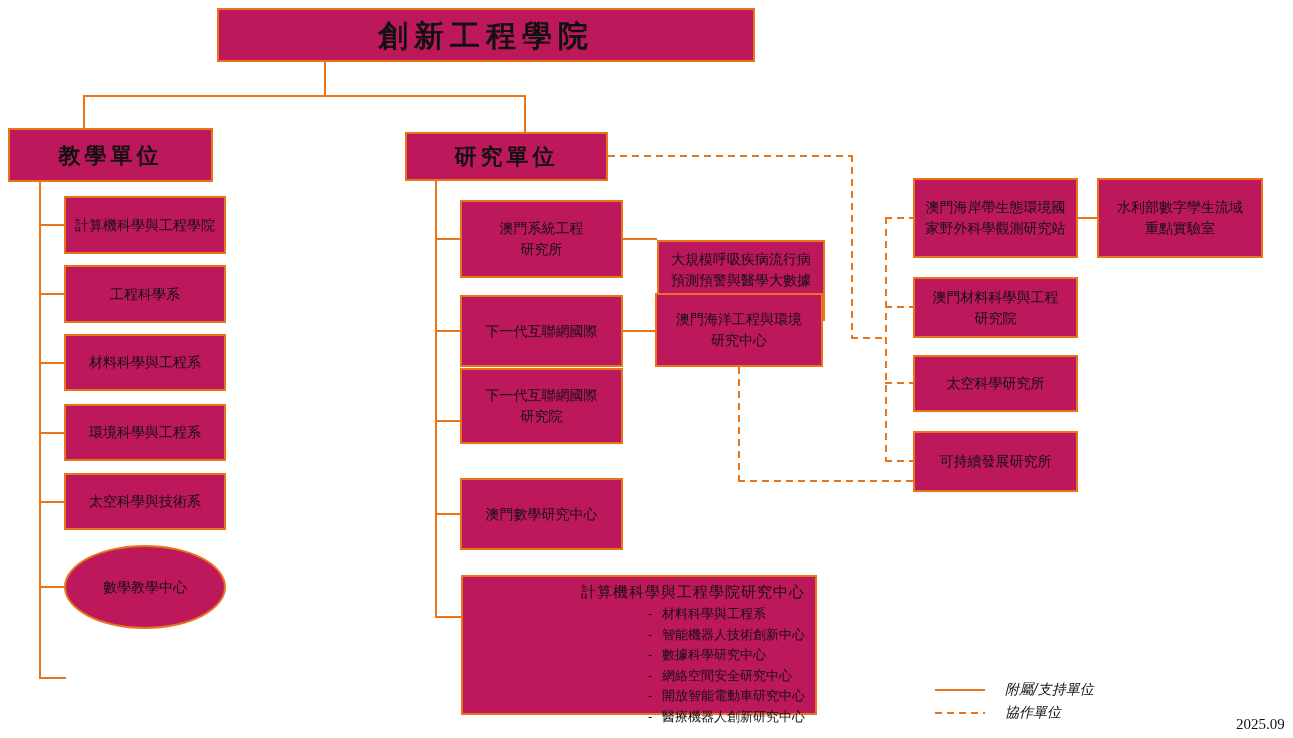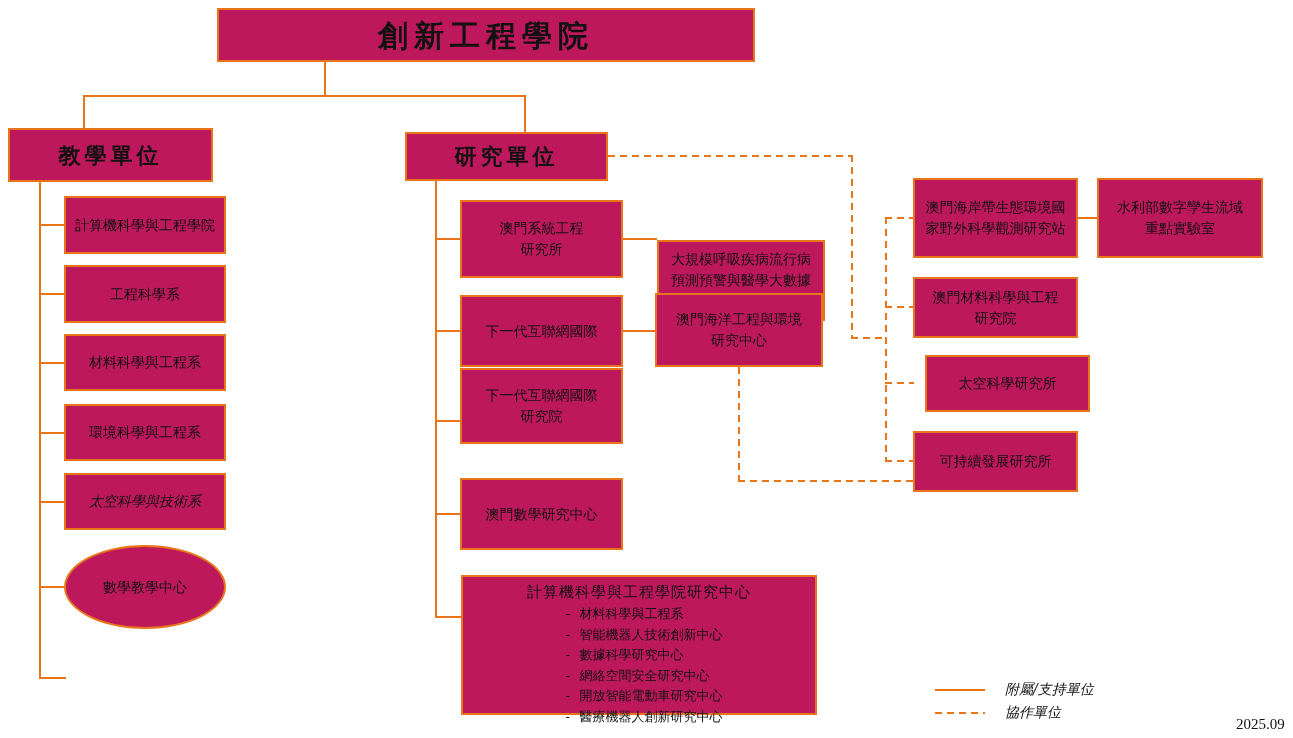--- a/index.html
+++ b/index.html
@@ -30,21 +30,21 @@
   .hdr { font-weight: bold; font-size: 22px; letter-spacing: 4px; }
   .root-title { font-weight: bold; font-size: 30px; letter-spacing: 6px; }
   .hline, .vline { position: absolute; background: var(--accent); }
   .hline { height: 2px; }
   .vline { width: 2px; }
   .hdash, .vdash { position: absolute; }
   .hdash { height: 2px; background: repeating-linear-gradient(90deg, var(--accent) 0 7px, transparent 7px 12px); }
   .vdash { width: 2px; background: repeating-linear-gradient(180deg, var(--accent) 0 7px, transparent 7px 12px); }
   .bigbox {
     flex-direction: column;
-    align-items: center;
+    align-items: flex-end;
     justify-content: flex-start;
     text-align: left;
     padding: 5px 10px;
   }
   .bigtitle { font-size: 15px; line-height: 1.35; letter-spacing: 1px; }
   .biglist { margin-top: 2px; }
   .li { display: flex; font-size: 13px; line-height: 1.58; }
   .li .dash { width: 14px; margin-left: 10px; flex: 0 0 auto; }
   .legend-label { position: absolute; font-size: 14px; font-style: italic; }
   .date { position: absolute; font-size: 15px; font-family: "Liberation Serif", "DejaVu Serif", serif; }
@@ -106,21 +106,21 @@
   </div>
   <div class="box" style="left:64px; top:265px; width:162px; height:58px;">
     <span>工程科學系</span>
   </div>
   <div class="box" style="left:64px; top:334px; width:162px; height:57px;">
     <span>材料科學與工程系</span>
   </div>
   <div class="box" style="left:64px; top:404px; width:162px; height:57px;">
     <span>環境科學與工程系</span>
   </div>
-  <div class="box" style="left:64px; top:473px; width:162px; height:57px;font-style:italic;">
+  <div class="box" style="left:64px; top:473px; width:162px; height:57px;">
     <span>太空科學與技術系</span>
   </div>
   <div class="box ellipse" style="left:64px; top:545px; width:162px; height:84px;">
     <span>數學教學中心</span>
   </div>
 
   <div class="box" style="left:460px; top:200px; width:163px; height:78px;">
     <span>澳門系統工程
 研究所</span>
   </div>
@@ -180,21 +180,21 @@
 家野外科學觀測研究站</span>
   </div>
   <div class="box" style="left:1097px; top:178px; width:166px; height:80px;">
     <span>水利部數字孿生流域
 重點實驗室</span>
   </div>
   <div class="box" style="left:913px; top:277px; width:165px; height:61px;">
     <span>澳門材料科學與工程
 研究院</span>
   </div>
-  <div class="box" style="left:913px; top:355px; width:165px; height:57px;margin-left:12px;">
+  <div class="box" style="left:913px; top:355px; width:165px; height:57px;">
     <span>太空科學研究所</span>
   </div>
   <div class="box" style="left:913px; top:431px; width:165px; height:61px;">
     <span>可持續發展研究所</span>
   </div>
 
   <div class="hline" style="left:935px; top:689px; width:50px;"></div>
   <div class="legend-label" style="left:1005px; top:681px;">附屬/支持單位</div>
   <div class="hdash" style="left:935px; top:712px; width:50px;"></div>
   <div class="legend-label" style="left:1005px; top:704px;">協作單位</div>

